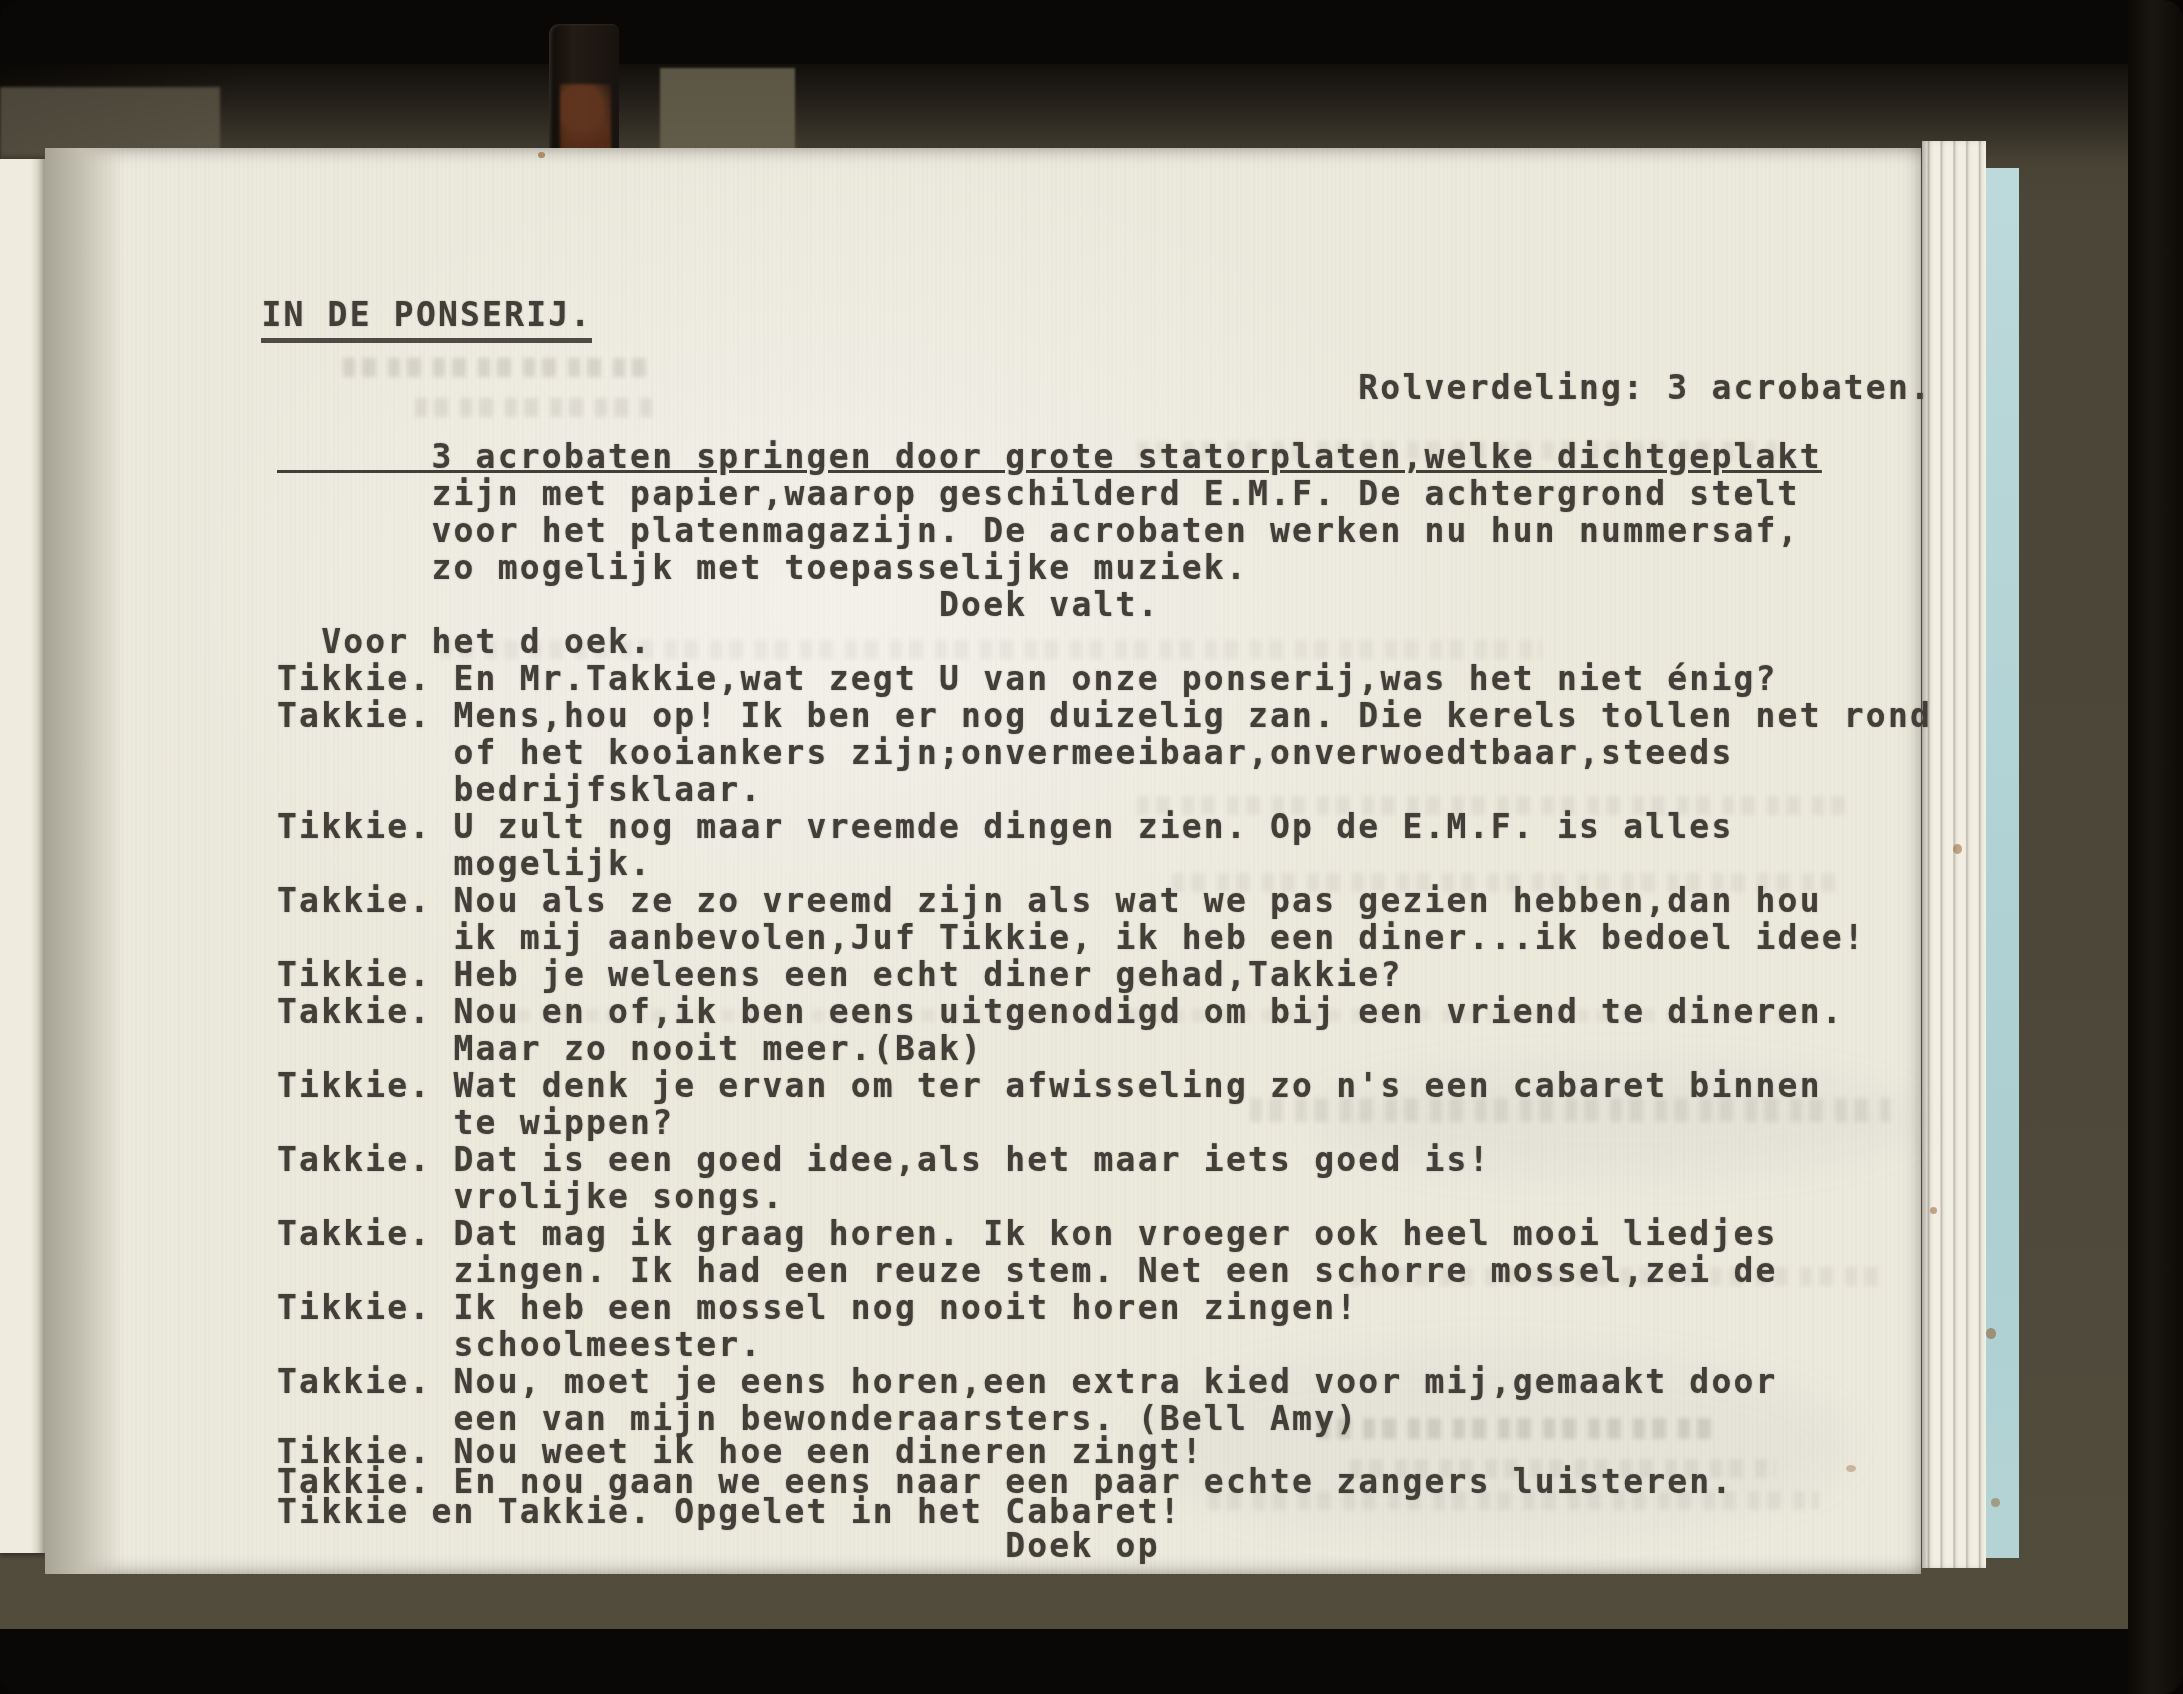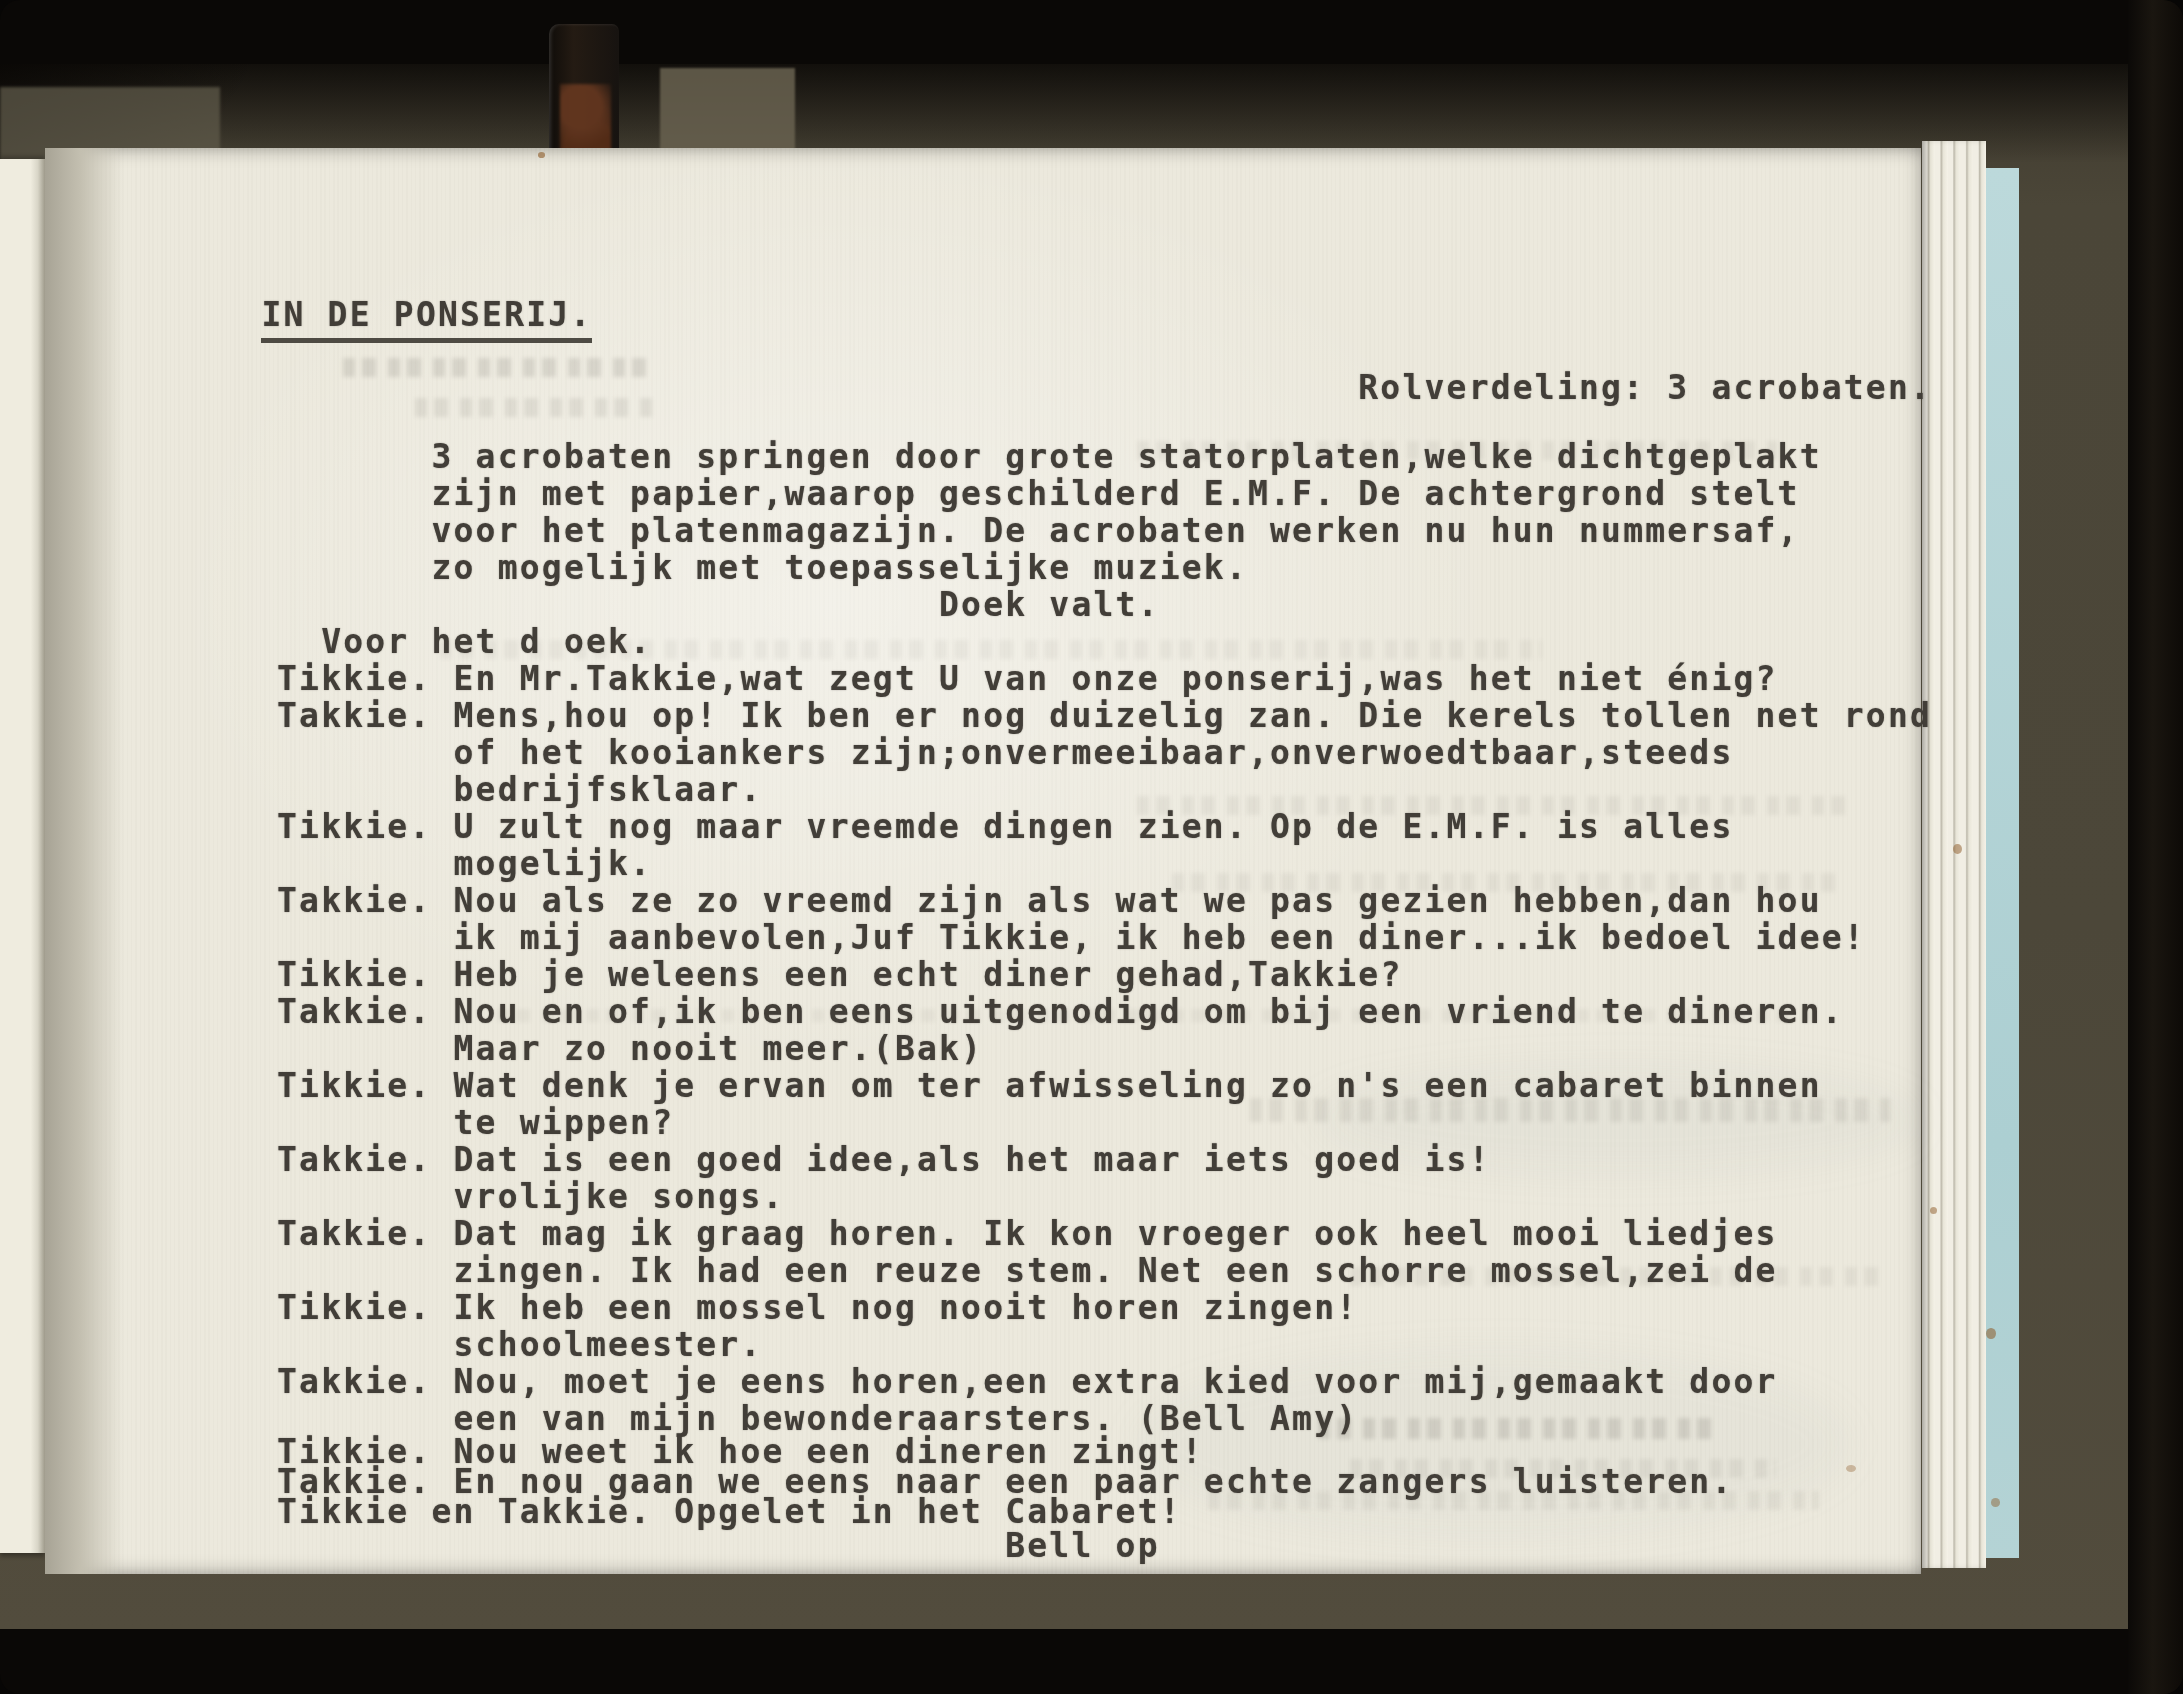--- a/index.html
+++ b/index.html
@@ -58,21 +58,21 @@
                   inset 0 -12.8px 17px -11.4px rgba(0,0,0,.30);}
   .page .gutter-shade{position:absolute;left:0;top:0;width:78px;height:100%;
        background:linear-gradient(90deg,#a7a395 0,#c3bfb0 45%,rgba(236,233,221,0) 100%);}
 
   
   .typed{position:absolute;left:232px;top:148px;color:#423e38;font-weight:bold;
        font-size:33px;line-height:37px;letter-spacing:2.2px;
        text-shadow:0 0 1.4px rgba(66,62,55,.55);filter:blur(0.3px);}
   .line{white-space:pre;}
   .line.mt51{margin-top:36px;text-align:right;}
-  .line.mt45{margin-top:32px;}
+  .line.mt45{margin-top:32px;text-decoration:underline;}
   .line.tight{line-height:30px;}
   .line.title{margin-left:-15.6px;}
   .line.title span{border-bottom:5px solid rgba(56,52,46,.88);padding-bottom:3.6px;}
 
   
   .ghost{position:absolute;height:18.5px;filter:blur(2.1px);opacity:.20;
        background:repeating-linear-gradient(90deg,rgba(100,96,88,.55) 0 12px,rgba(100,96,88,0) 12px 19px,
                   rgba(100,96,88,.55) 19px 33px,rgba(100,96,88,0) 33px 45px);}
   .g1{left:298px;top:210px;width:306px;opacity:.30;}
   .g2{left:370px;top:250px;width:242px;opacity:.22;}
@@ -159,21 +159,21 @@
         <div class="line"><span>        vrolijke songs.</span></div>
         <div class="line"><span>Takkie. Dat mag ik graag horen. Ik kon vroeger ook heel mooi liedjes</span></div>
         <div class="line"><span>        zingen. Ik had een reuze stem. Net een schorre mossel,zei de</span></div>
         <div class="line"><span>Tikkie. Ik heb een mossel nog nooit horen zingen!</span></div>
         <div class="line"><span>        schoolmeester.</span></div>
         <div class="line"><span>Takkie. Nou, moet je eens horen,een extra kied voor mij,gemaakt door</span></div>
         <div class="line"><span>        een van mijn bewonderaarsters. (Bell Amy)</span></div>
         <div class="line tight"><span>Tikkie. Nou weet ik hoe een dineren zingt!</span></div>
         <div class="line tight"><span>Takkie. En nou gaan we eens naar een paar echte zangers luisteren.</span></div>
         <div class="line tight"><span>Tikkie en Takkie. Opgelet in het Cabaret!</span></div>
-        <div class="line"><span>                                 Bell op</span></div>
+        <div class="line"><span>                                 Doek op</span></div>
       </div>
   </div>
 
   <div class="fox f1"></div>
   <div class="fox f2"></div>
   <div class="fox f3"></div>
   <div class="fox f4"></div>
   <div class="fox f5"></div>
   <div class="fox f6"></div>
 </div>

